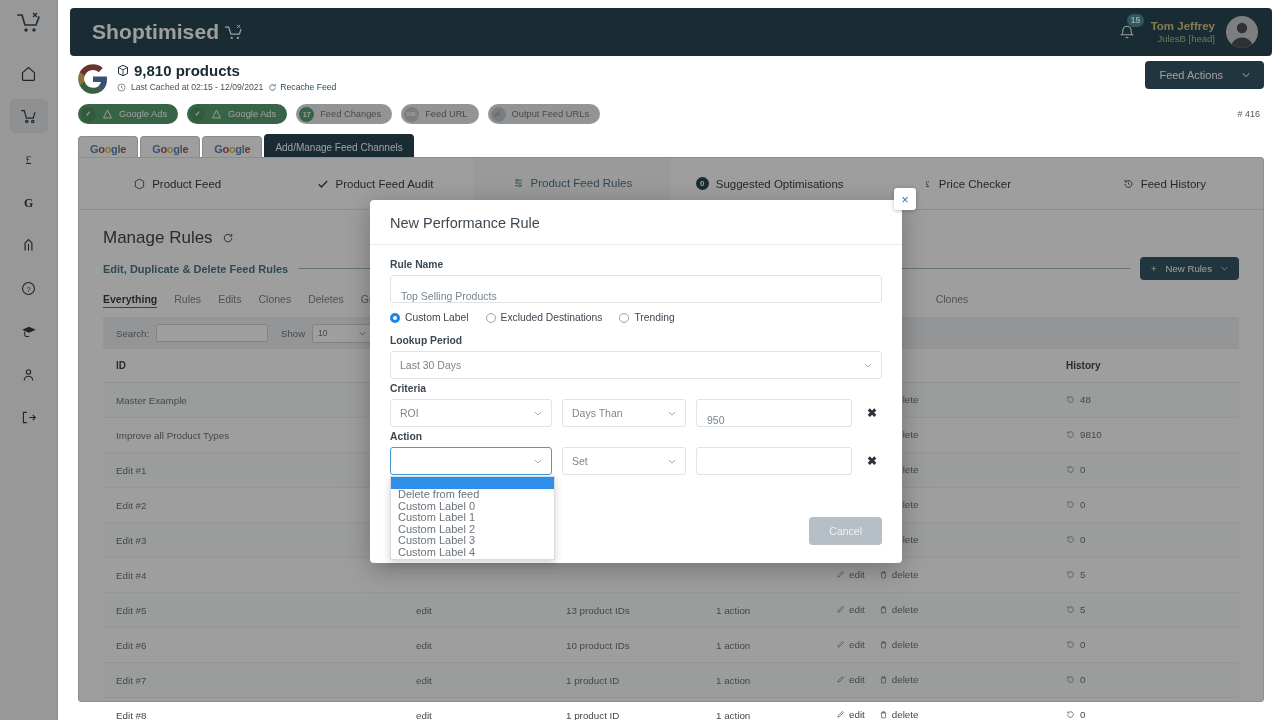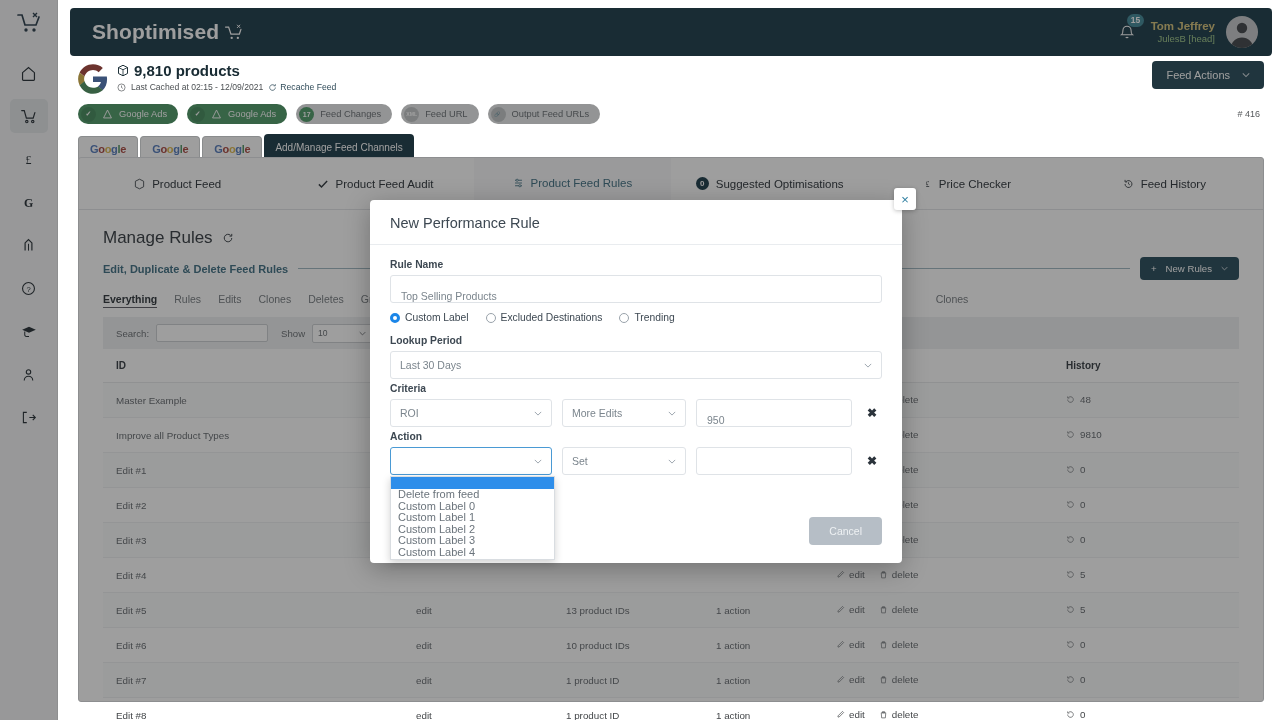--- a/index.html
+++ b/index.html
@@ -58,21 +58,21 @@
   
   .summary { position:absolute; left:70px; top:58px; width:1202px; }
   .sum-row { display:flex; align-items:flex-start; padding:4px 0 0 8px; position:relative;}
   .g-logo { width:30px;height:30px;margin-right:9px;margin-top:2px; }
   .prod-count { font-size:15px; font-weight:bold; color:#154b63; display:flex;align-items:center;gap:5px;}
   .cached { font-size:8.6px; color:#7a858e; margin-top:3px; display:flex; align-items:center; gap:5px;}
   .cached .recache { color:#2f7fa8; display:flex;align-items:center;gap:3px;}
   .feed-actions {
     position:absolute; right:8px; top:3px;
     background:#1d5a74; color:#fff; font-size:11px; border-radius:4px;
-    padding:8px 14px; display:flex; align-items:center; gap:12px;
+    padding:8px 14px; display:flex; align-items:center; gap:19px;
   }
 
   
   .pills { display:flex; align-items:center; gap:9px; padding:10px 0 0 8px; }
   .pill {
     display:flex; align-items:center; gap:6px; height:20px;
     border-radius:11px; padding:0 11px 0 3px; font-size:9.3px;
   }
   .pill.green { background:#2eb05a; color:#fff; }
   .pill.grey  { background:#eceff1; color:#6e7880; }
@@ -681,21 +681,21 @@
       <div class="sect">
         <div class="flabel">Criteria</div>
         <div class="row3">
           <div class="fselect c1">
             <span>ROI</span>
             <svg width="8" height="5" viewBox="0 0 10 6">
                 <path d="M1 1l4 4 4-4" fill="none" stroke="#9aa3ab" stroke-width="1.2"></path>
               </svg>
           </div>
           <div class="fselect c2">
-            <span>More Edits</span>
+            <span>Days Than</span>
             <svg width="8" height="5" viewBox="0 0 10 6">
                 <path d="M1 1l4 4 4-4" fill="none" stroke="#9aa3ab" stroke-width="1.2"></path>
               </svg>
           </div>
           <div class="finput c3">
             <span>950</span>
           </div>
           <div class="xbtn">✖</div>
         </div>
       </div>

